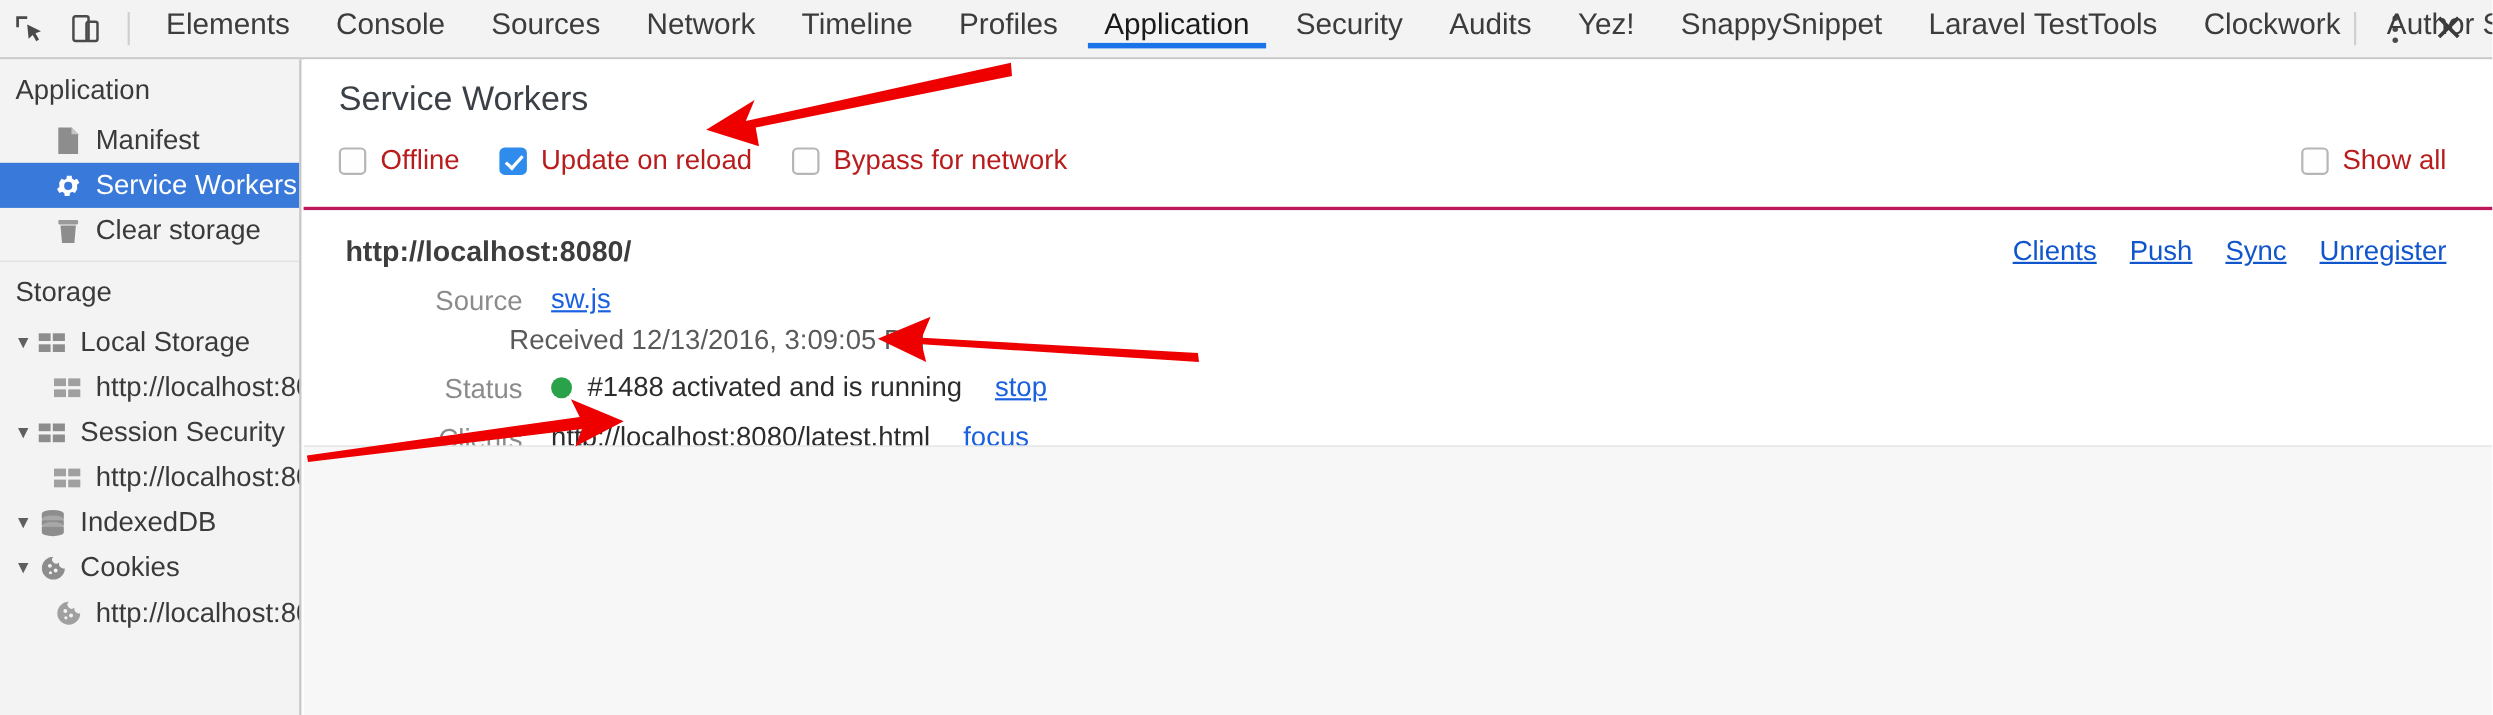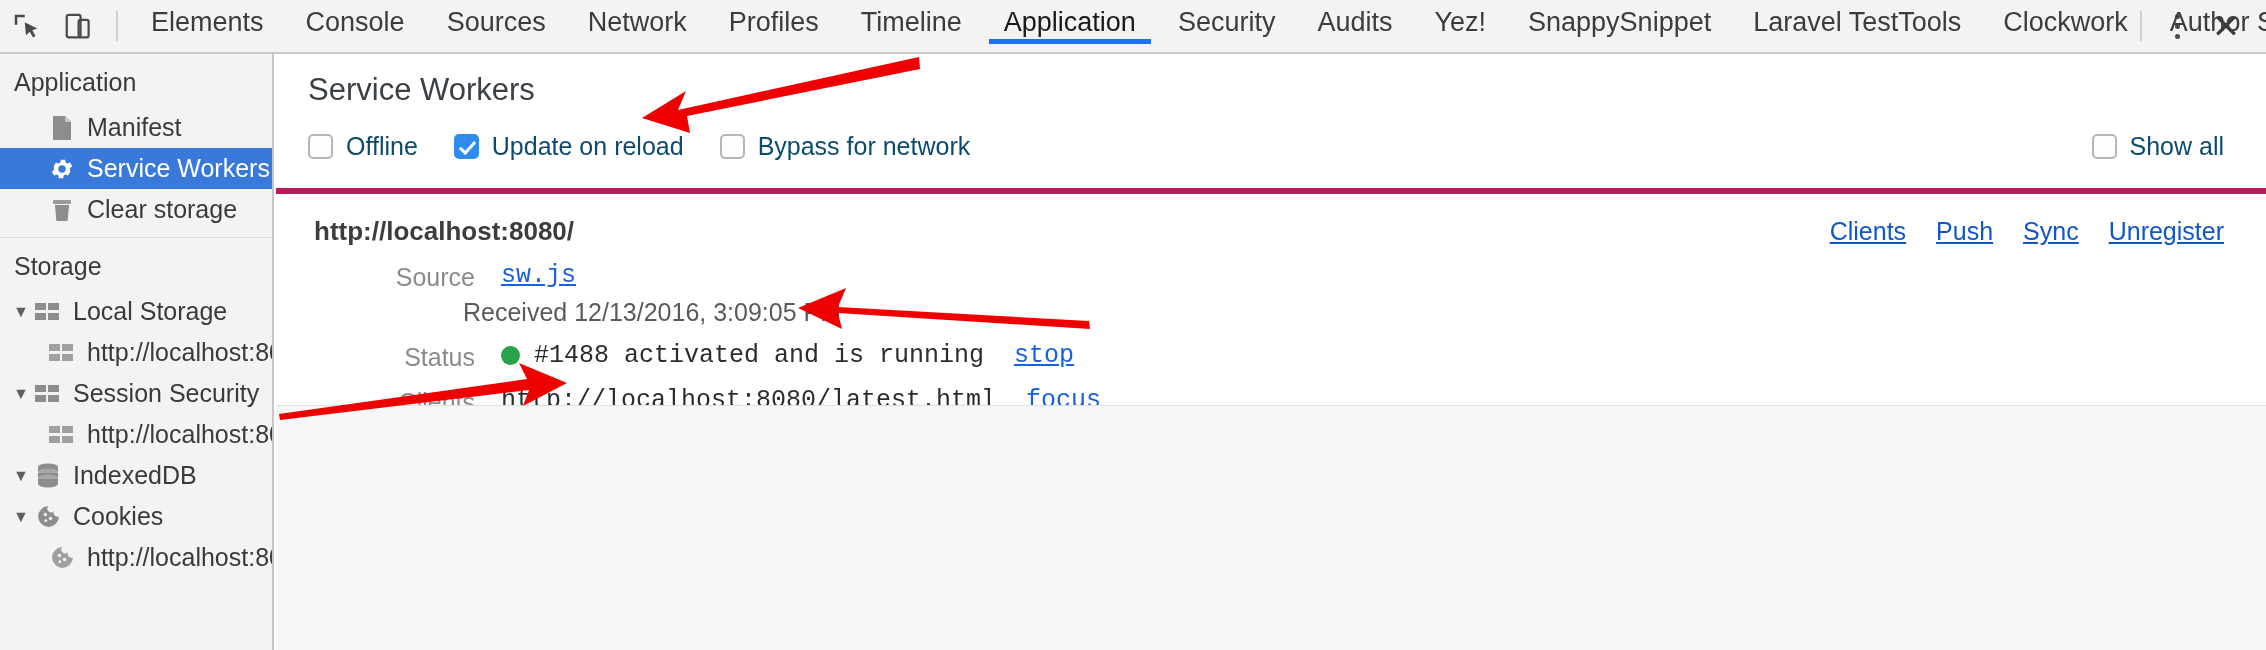--- a/index.html
+++ b/index.html
@@ -174,21 +174,21 @@
     display: flex;
     align-items: center;
     padding: 16px 0 0 32px;
     height: 44px;
   }
   .opt {
     display: flex;
     align-items: center;
     margin-right: 36px;
     font-size: 25px;
-    color: #0c4a6e;
+    color: #b91c1c;
     white-space: nowrap;
   }
   .cbox {
     flex: none;
     width: 25px; height: 25px;
     border: 2px solid #b6b6b6;
     border-radius: 5px;
     background: #fefefe;
     margin-right: 13px;
     box-sizing: border-box;
@@ -206,21 +206,21 @@
     border: solid #ffffff;
     border-width: 0 3px 3px 0;
     transform: rotate(42deg);
   }
   .opt.showall {
     margin-left: auto;
     margin-right: 42px;
   }
 
   .sw-block {
-    border-top: 6px solid #be185d;
+    border-top: 3px solid #be185d;
     margin-top: 20px;
     padding: 0;
   }
   .sw-head {
     display: flex;
     align-items: center;
     padding: 22px 42px 0 38px;
   }
   .sw-origin {
     font-size: 26px;
@@ -255,21 +255,20 @@
     flex: none;
     padding-top: 2px;
   }
   .field-value {
     padding-left: 26px;
     font-size: 25px;
     color: #2c2c2c;
     display: flex;
     align-items: center;
     flex-wrap: wrap;
-    font-family: Liberation Mono, monospace;
   }
   .subtext {
     font-size: 25px;
     color: #5a5a5a;
     padding-left: 187px;
     margin-top: 6px;
   }
   .dot {
     flex: none;
     width: 19px; height: 19px;
@@ -327,24 +326,24 @@
       <div class="tab">
           <span>Console</span>
         </div>
       <div class="tab">
           <span>Sources</span>
         </div>
       <div class="tab">
           <span>Network</span>
         </div>
       <div class="tab">
+          <span>Timeline</span>
+        </div>
+      <div class="tab">
           <span>Profiles</span>
-        </div>
-      <div class="tab">
-          <span>Timeline</span>
         </div>
       <div class="tab active">
           <span>Application</span>
         </div>
       <div class="tab">
           <span>Security</span>
         </div>
       <div class="tab">
           <span>Audits</span>
         </div>

